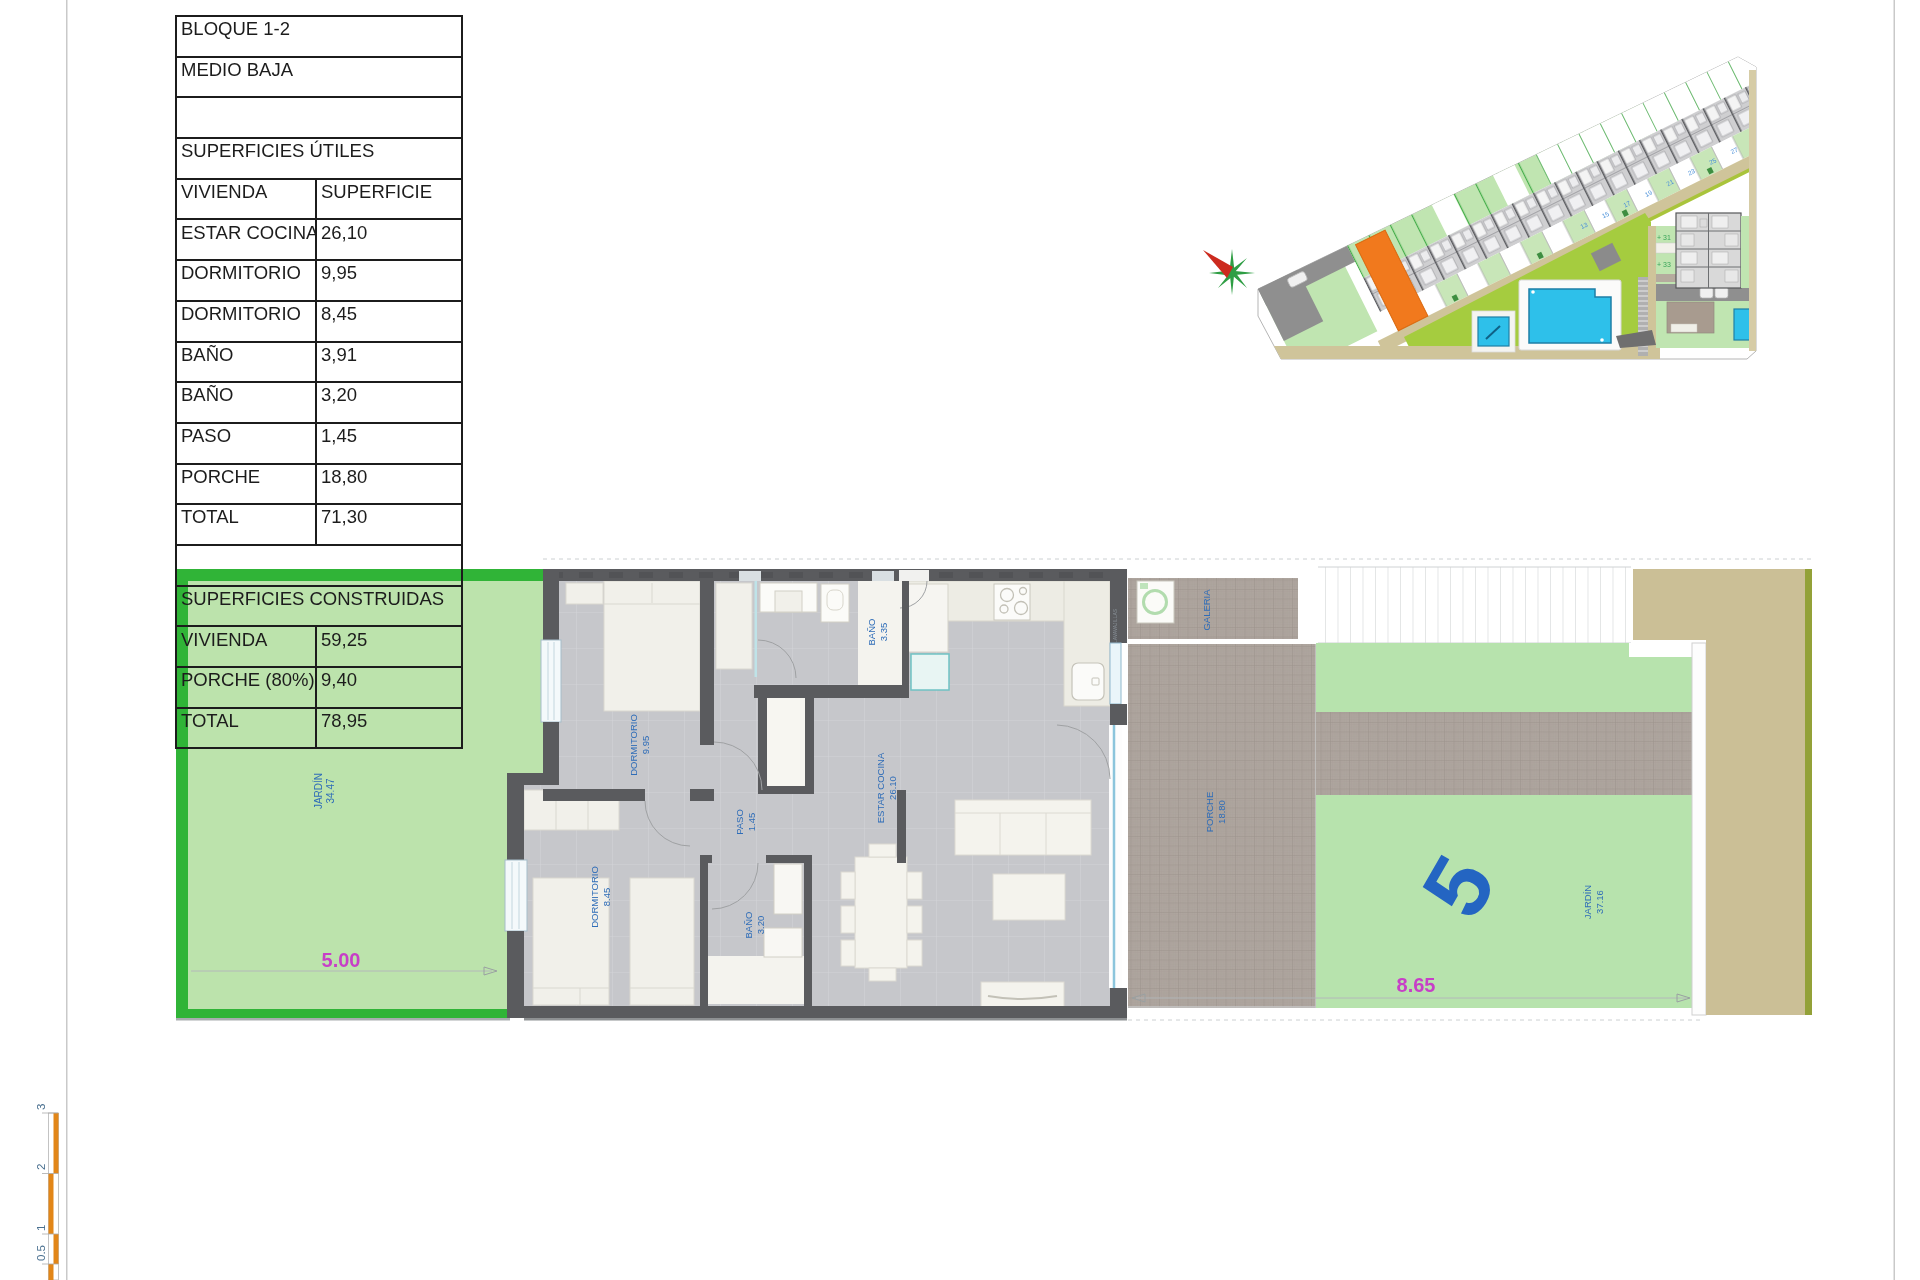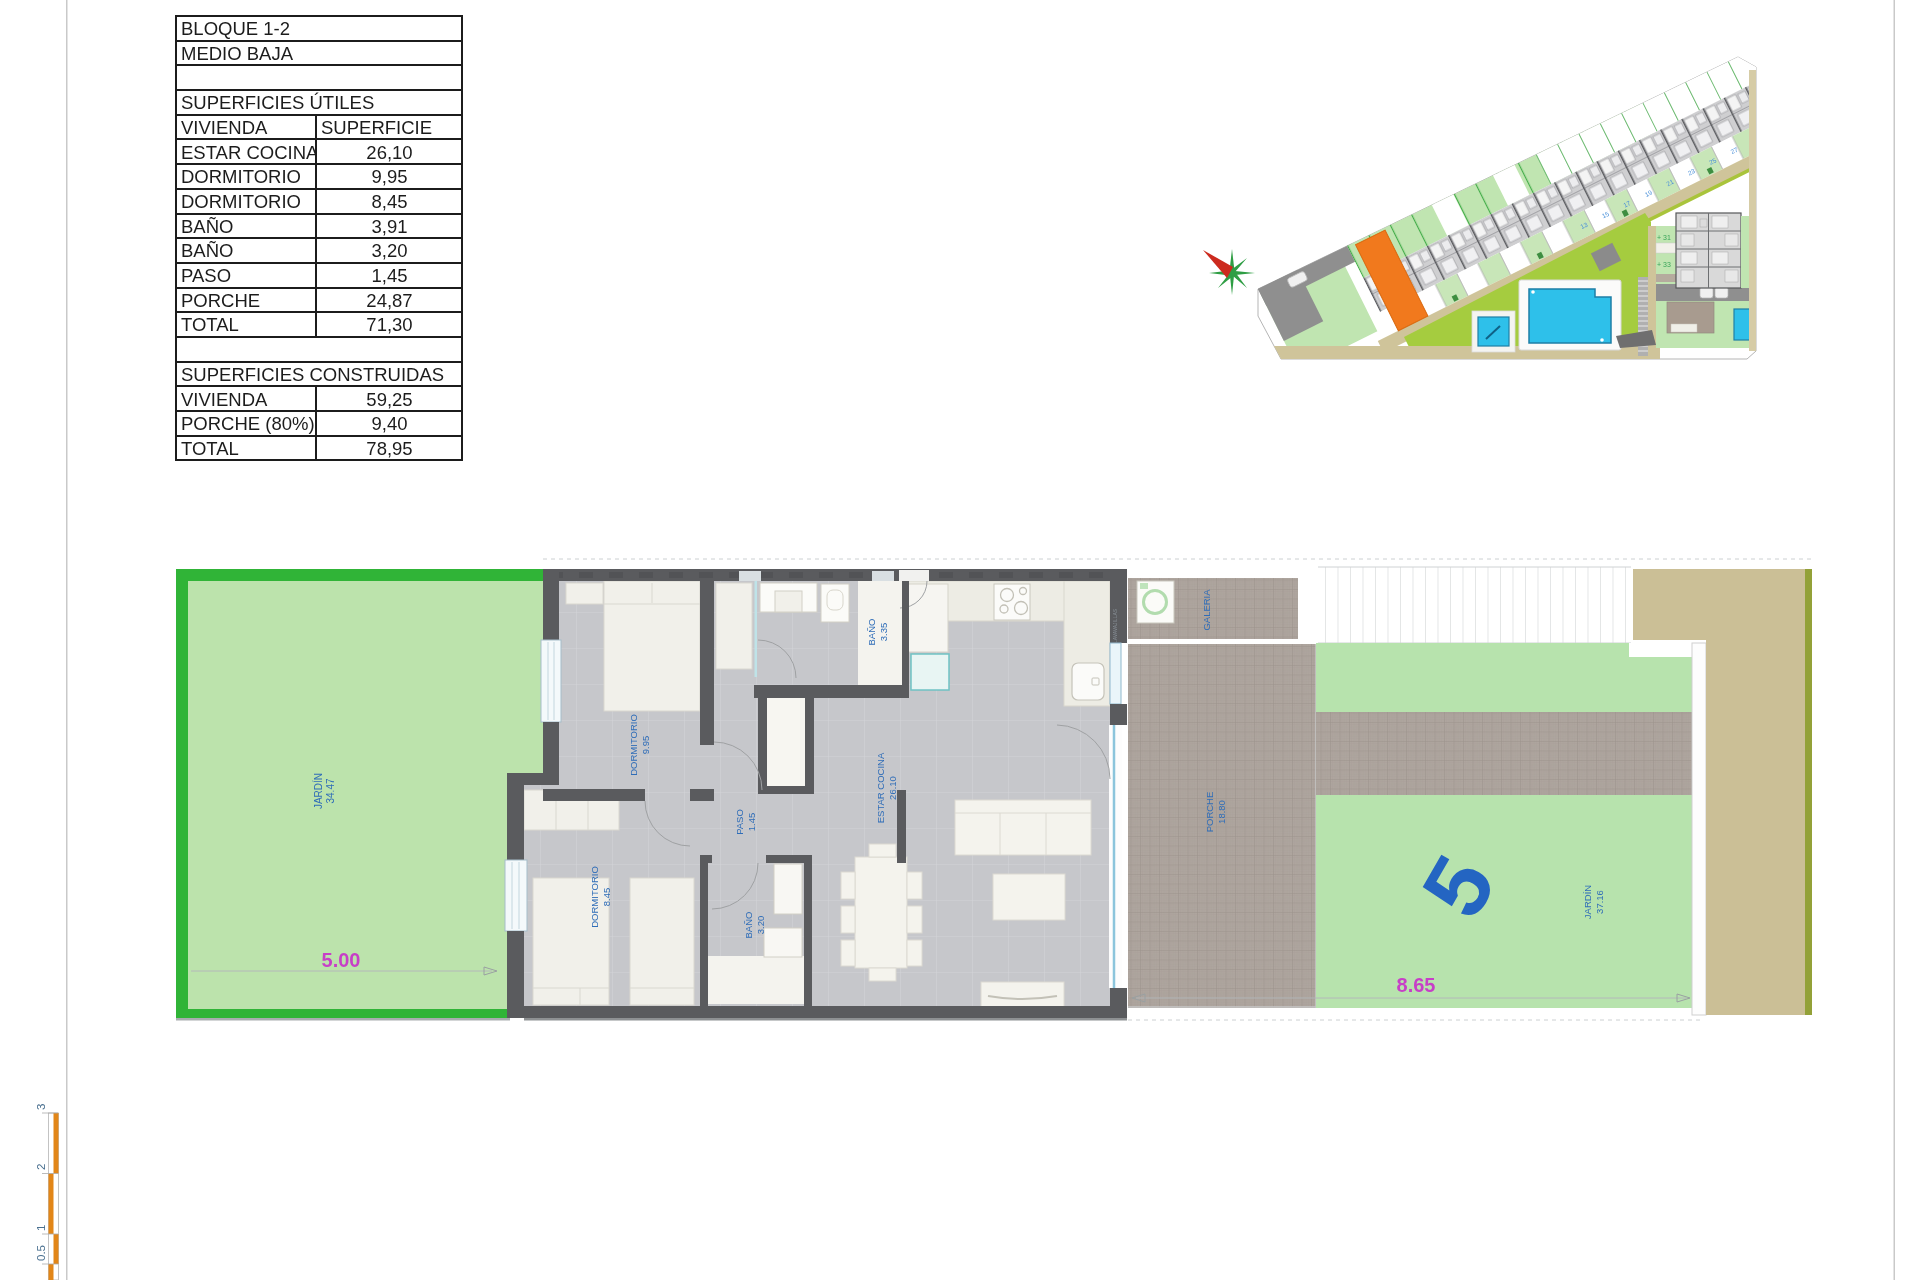--- a/index.html
+++ b/index.html
@@ -1,21 +1,21 @@
 <!DOCTYPE html>
 <html><head>
 <meta charset="utf-8">
 <style>
 html,body{margin:0;padding:0;background:#fff;}
 body{width:1920px;height:1280px;overflow:hidden;font-family:"Liberation Sans",sans-serif;}
 #page{position:relative;width:1920px;height:1280px;background:#ffffff;}
 #page svg{position:absolute;left:0;top:0;}
 #surf{position:absolute;left:175px;top:15px;width:286px;border-collapse:collapse;table-layout:fixed;font-size:18.5px;color:#1c1c1c;}
-#surf td{border:2px solid #1c1c1c;height:21.7px;padding:0 3px 1px 4px;white-space:nowrap;overflow:hidden;line-height:1;vertical-align:bottom;}
-#surf td.n{text-align:center;}
+#surf td{border:2px solid #1c1c1c;height:21.7px;padding:0 3px 17px 4px;white-space:nowrap;overflow:hidden;line-height:1;vertical-align:bottom;}
+#surf td.n{text-align:left;}
 </style>
 </head>
 <body>
 <div id="page">
 <svg width="1920" height="1280" viewBox="0 0 1920 1280">
 <defs>
 <pattern id="floorGrid" width="36" height="36" patternUnits="userSpaceOnUse">
   <rect width="36" height="36" fill="#c6c7cb"></rect>
   <path d="M0 0H36M0 0V36" stroke="#d3d4d8" stroke-width="1.2" fill="none"></path>
 </pattern>
@@ -503,21 +503,21 @@
 <tr>
           <td>BAÑO</td>
           <td class="n">3,20</td>
         </tr>
 <tr>
           <td>PASO</td>
           <td class="n">1,45</td>
         </tr>
 <tr>
           <td>PORCHE</td>
-          <td class="n">24,87</td>
+          <td class="n">18,80</td>
         </tr>
 <tr>
           <td>TOTAL</td>
           <td class="n">71,30</td>
         </tr>
 <tr>
           <td colspan="2">&nbsp;</td>
         </tr>
 <tr>
           <td colspan="2">SUPERFICIES CONSTRUIDAS</td>

